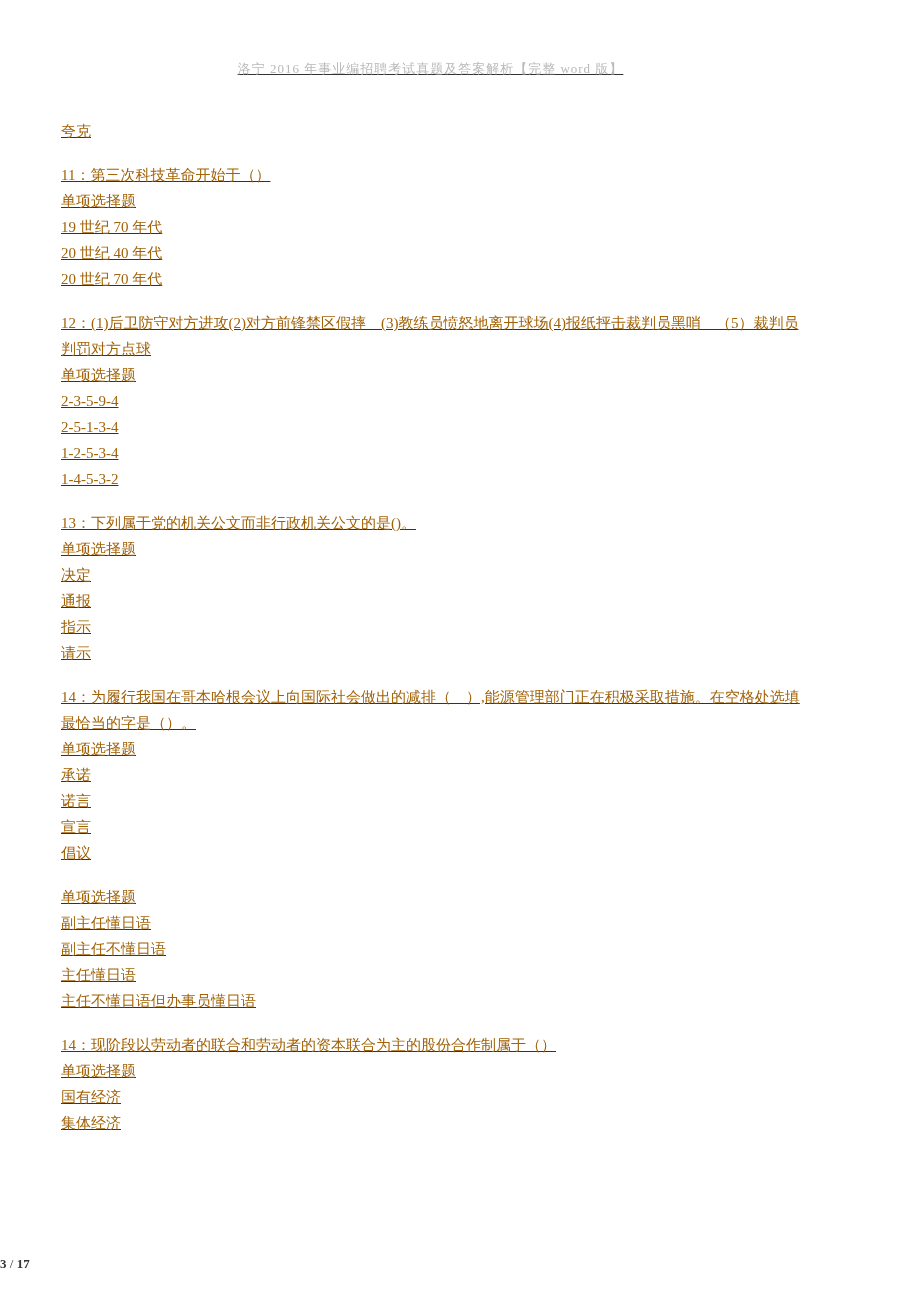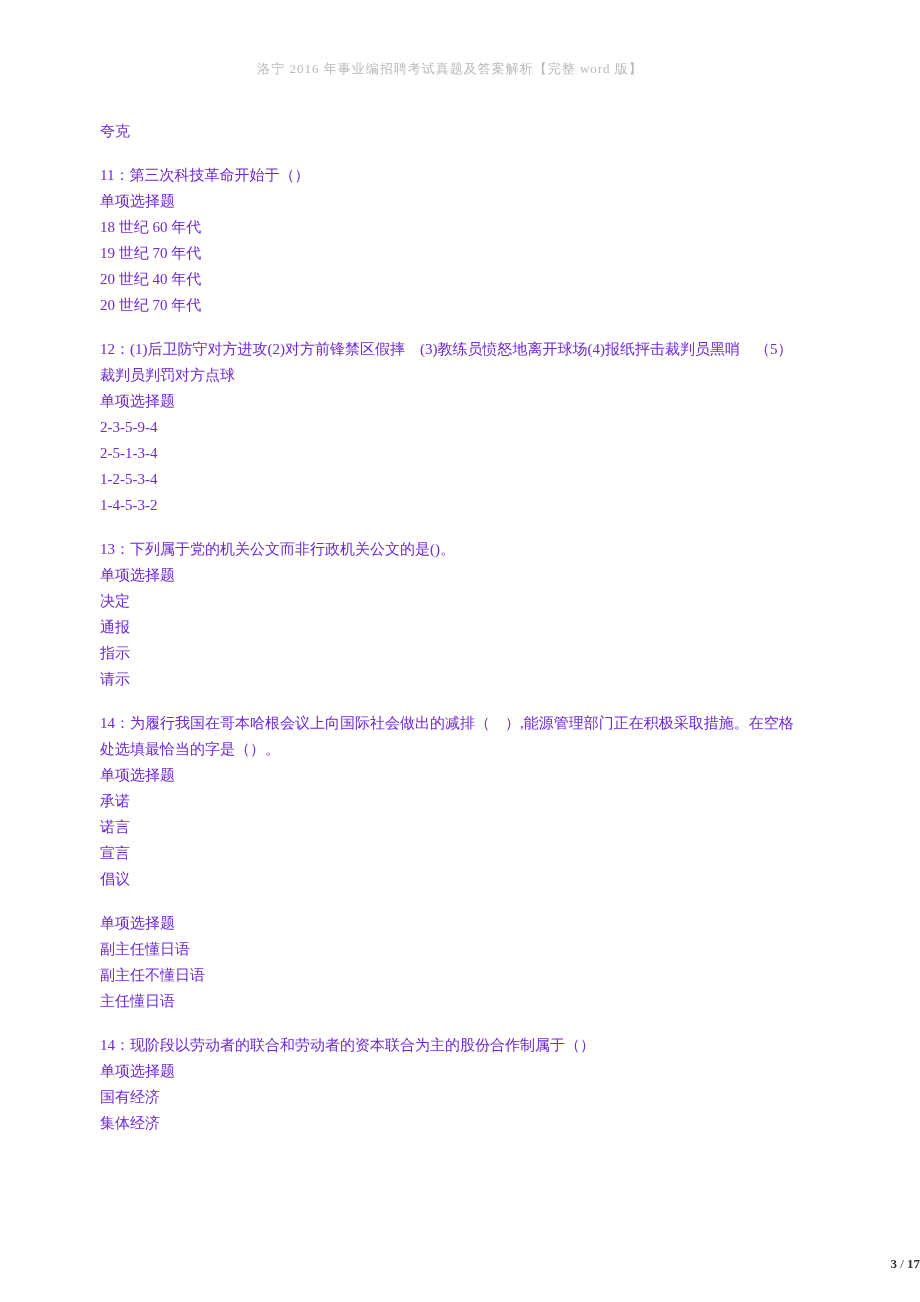--- a/index.html
+++ b/index.html
@@ -6,48 +6,49 @@
     margin: 0;
     padding: 0;
     background: #ffffff;
     width: 920px;
     font-family: "SimSun", "宋体", serif;
     color: #333333;
   }
   .page {
     width: 920px;
     min-height: 1302px;
-    padding: 60px 120px 40px 100px;
+    padding: 60px 120px 40px 61px;
     box-sizing: border-box;
     position: relative;
+    text-decoration: underline;
   }
   .header {
     text-align: center;
     color: #b9b9b9;
     font-size: 13px;
     letter-spacing: 1px;
     margin-bottom: 40px;
   }
   .body-text {
     font-size: 15px;
     line-height: 26px;
-    color: #6d28d9;
+    color: #a16207;
   }
   .block {
     margin-bottom: 18px;
   }
   .line {
     display: block;
   }
   .footer {
     position: absolute;
     bottom: 30px;
     left: 0;
     right: 0;
-    text-align: right;
+    text-align: left;
     font-size: 13px;
     color: #333333;
   }
   .footer .bold {
     font-weight: bold;
   }
 </style>
 </head>
 <body>
 
@@ -59,21 +60,20 @@
 
   <div class="body-text">
 
     <div class="block">
       <span class="line">夸克</span>
     </div>
 
     <div class="block">
       <span class="line">11：第三次科技革命开始于（）</span>
       <span class="line">单项选择题</span>
-      <span class="line">18 世纪 60 年代</span>
       <span class="line">19 世纪 70 年代</span>
       <span class="line">20 世纪 40 年代</span>
       <span class="line">20 世纪 70 年代</span>
     </div>
 
     <div class="block">
       <span class="line">12：(1)后卫防守对方进攻(2)对方前锋禁区假摔　(3)教练员愤怒地离开球场(4)报纸抨击裁判员黑哨　（5）裁判员判罚对方点球</span>
       <span class="line">单项选择题</span>
       <span class="line">2-3-5-9-4</span>
       <span class="line">2-5-1-3-4</span>
@@ -97,20 +97,21 @@
       <span class="line">诺言</span>
       <span class="line">宣言</span>
       <span class="line">倡议</span>
     </div>
 
     <div class="block">
       <span class="line">单项选择题</span>
       <span class="line">副主任懂日语</span>
       <span class="line">副主任不懂日语</span>
       <span class="line">主任懂日语</span>
+      <span class="line">主任不懂日语但办事员懂日语</span>
     </div>
 
     <div class="block">
       <span class="line">14：现阶段以劳动者的联合和劳动者的资本联合为主的股份合作制属于（）</span>
       <span class="line">单项选择题</span>
       <span class="line">国有经济</span>
       <span class="line">集体经济</span>
     </div>
 
   </div>

